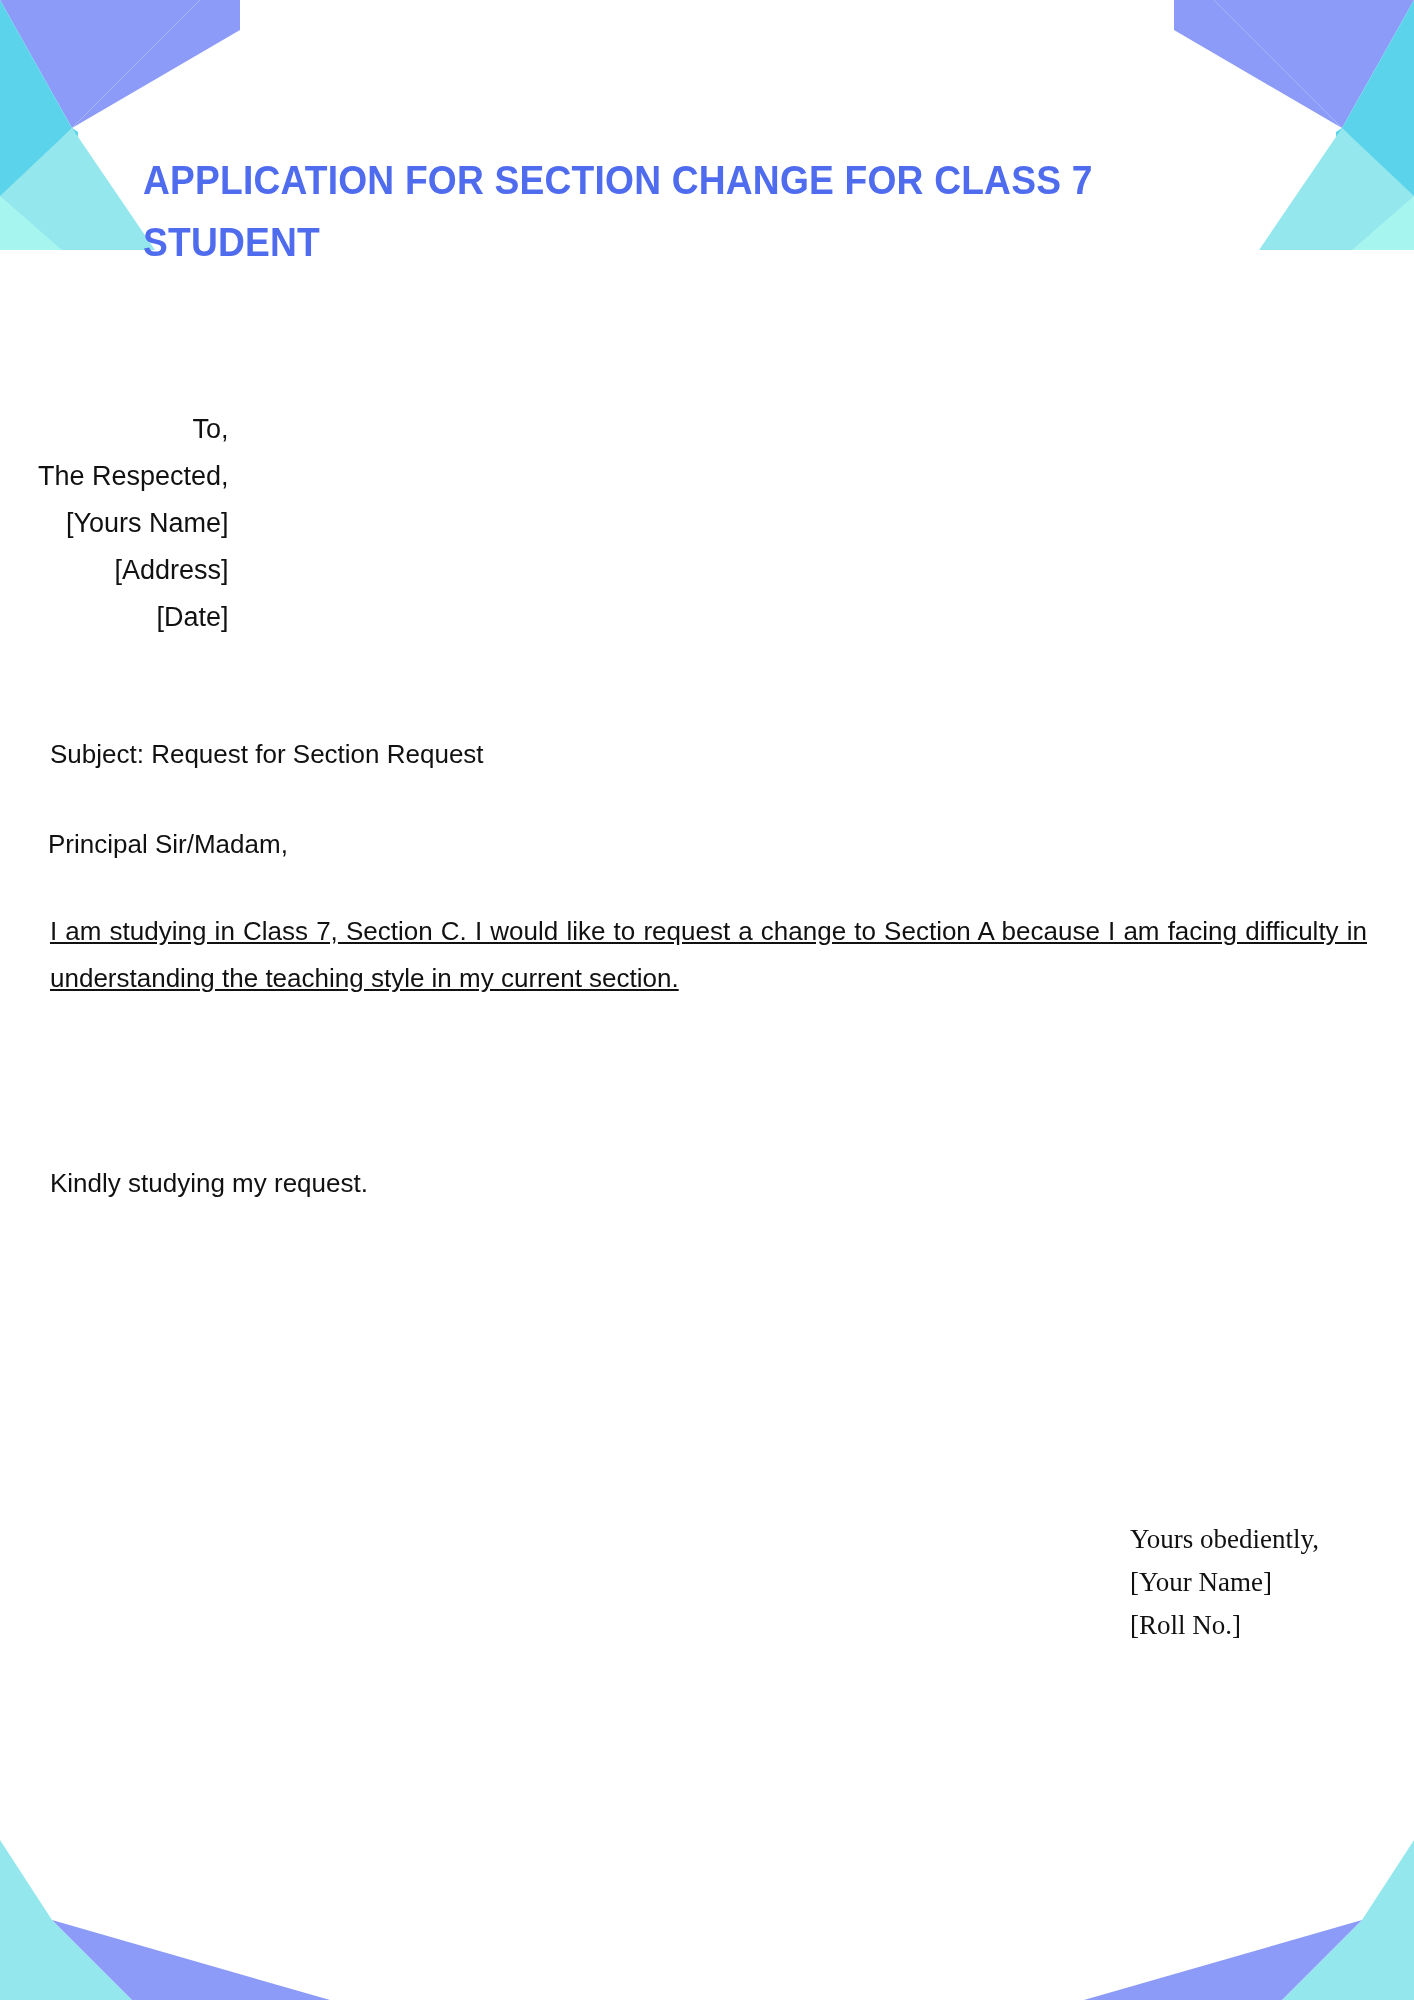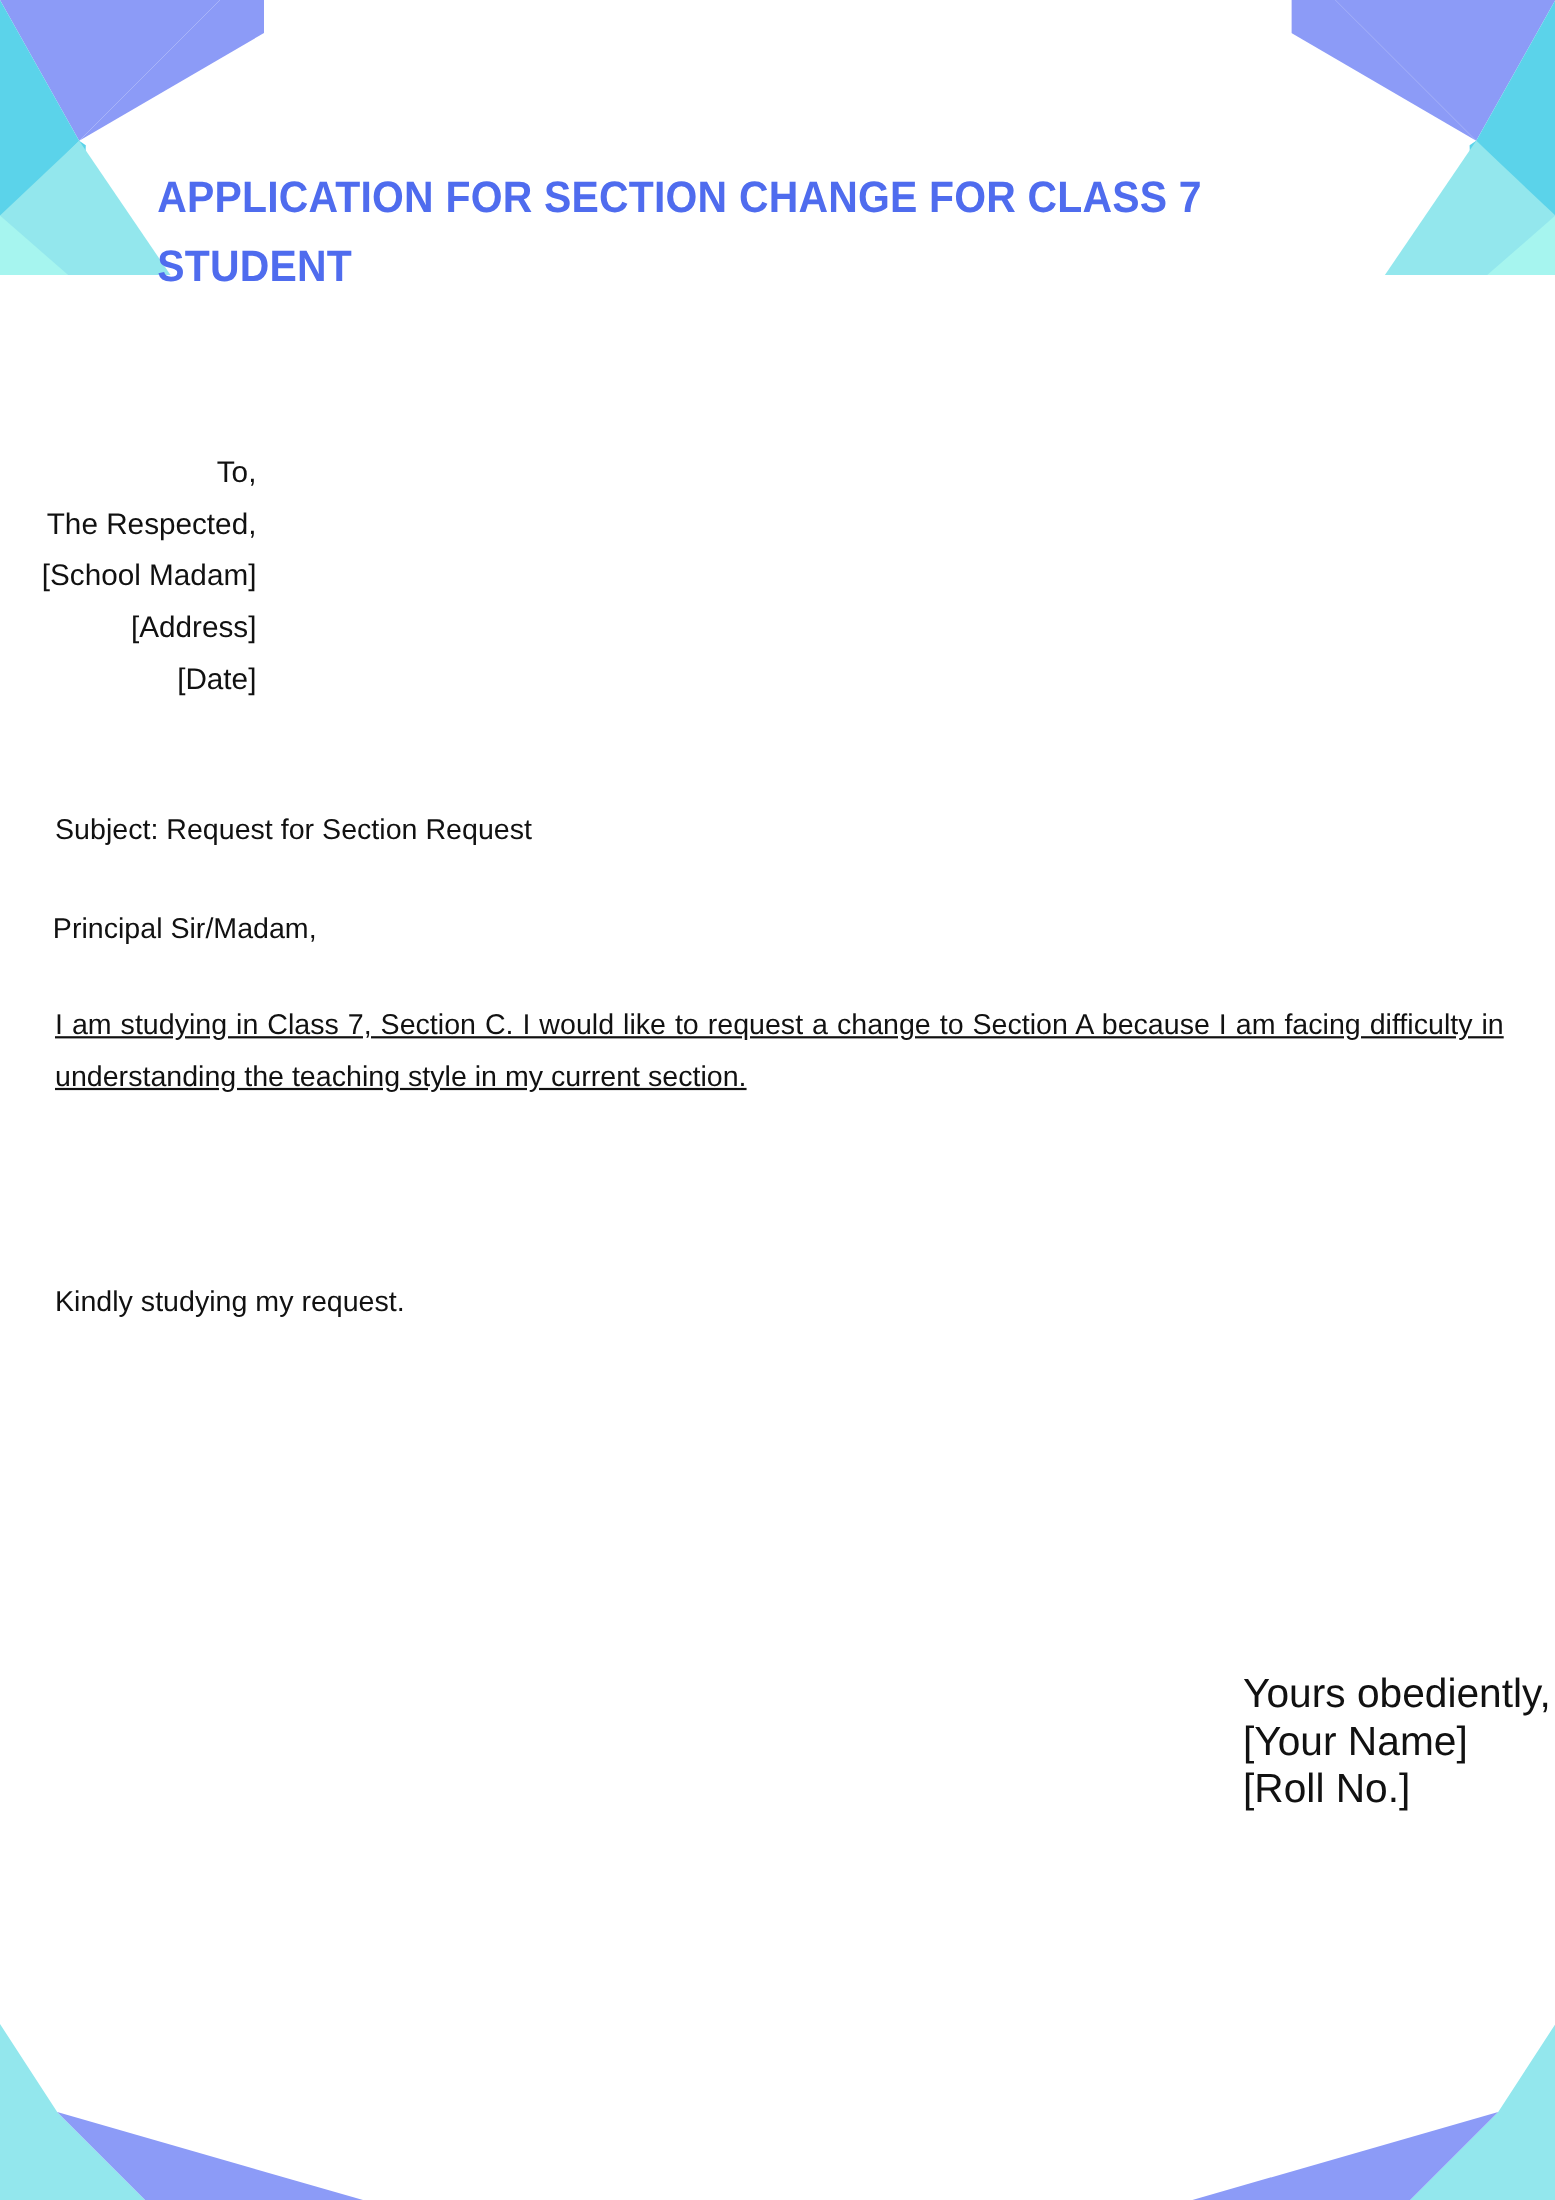--- a/index.html
+++ b/index.html
@@ -94,23 +94,24 @@
     text-justify: inter-word;
   }
   .body-par-1 { top: 834px; text-decoration: underline; }
   .body-par-2 { top: 1000px; }
   .body-par-3 { top: 1086px; }
 
   .signature {
     position: absolute;
     left: 1130px;
     top: 1470px;
-    font-size: 37px;
+    font-size: 27px;
     line-height: 43px;
     color: #111111;
+    font-family: Liberation Serif, serif;
   }
   .signature div { white-space: nowrap; }
 </style>
 </head>
 <body>
 
 <div class="page">
 
   <svg class="corner-art corner-tl" width="240" height="250" viewBox="0 0 240 250" aria-hidden="true">
     <polygon points="0,0 200,0 72,128" fill="#8c9bf7"></polygon>
@@ -144,21 +145,21 @@
     </g>
   </svg>
 
   <div class="content">
 
     <h1 class="doc-title">APPLICATION FOR SECTION CHANGE FOR CLASS 7 STUDENT</h1>
 
     <div class="addressee">
       <div>To,</div>
       <div>The Respected,</div>
-      <div>[School Madam]</div>
+      <div>[Yours Name]</div>
       <div>[Address]</div>
       <div>[Date]</div>
     </div>
 
     <div class="subject-line">Subject: Request for Section Request</div>
 
     <div class="salutation">Principal Sir/Madam,</div>
 
     <p class="body-par body-par-1">I am studying in Class 7, Section C. I would like to request a change to Section A because I am facing difficulty in understanding the teaching style in my current section.</p>
 

